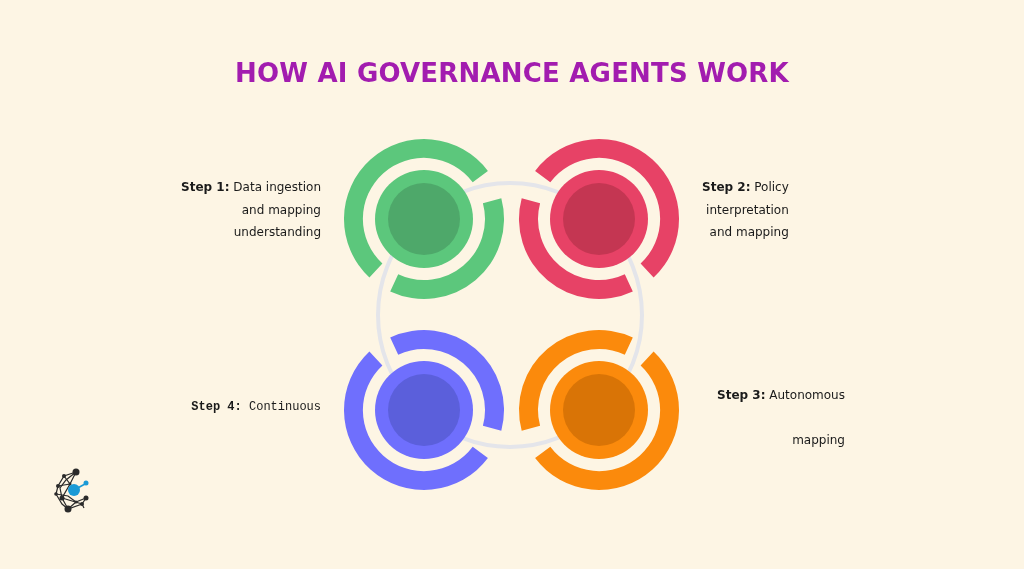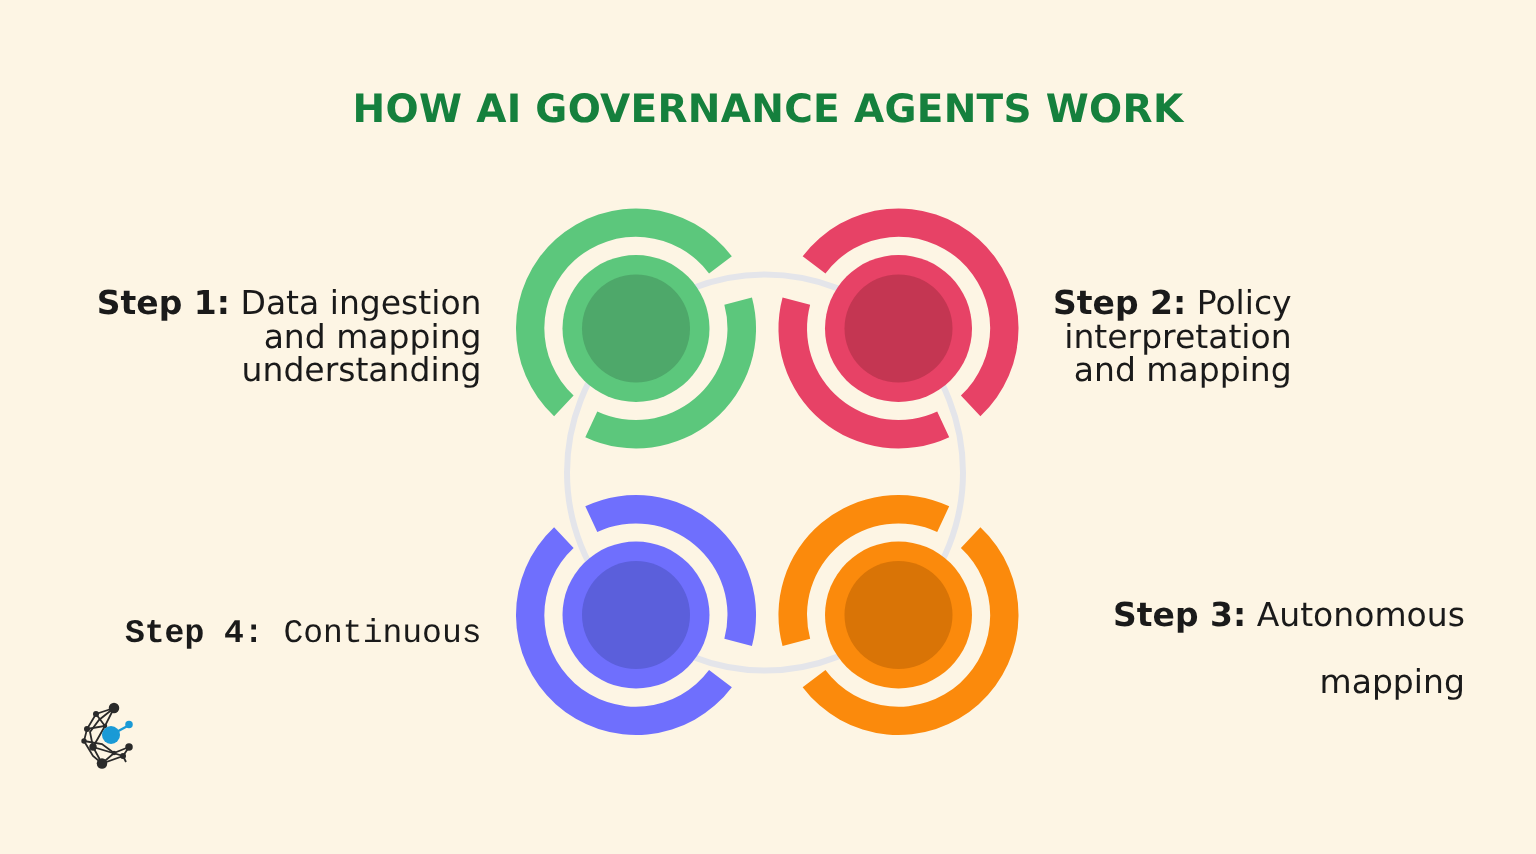--- a/index.html
+++ b/index.html
@@ -8,27 +8,26 @@
     background: #fdf5e4;
     font-family: "DejaVu Sans", "Liberation Sans", sans-serif;
     position: relative;
     color: #111;
   }
   .title {
     position: absolute; left: 0; right: 0; top: 58px;
     text-align: center;
     font-family: "DejaVu Sans", sans-serif;
     font-weight: bold; font-size: 26px; letter-spacing: 0.2px;
-    color: #15803d;
+    color: #a21caf;
   }
   .diagram { position: absolute; left: 0; top: 0; }
   .step {
-    position: absolute; font-size: 22px; line-height: 22.5px; color: #1a1a1a;
+    position: absolute; font-size: 12px; line-height: 22.5px; color: #1a1a1a;
     font-family: "DejaVu Sans", sans-serif;
-    margin-top: 16px;
   }
   .step b { font-weight: bold; }
   .step.left { text-align: right; }
   .step.right { text-align: right; }
   .logo { position: absolute; left: 52px; top: 466px; }
 </style>
 </head>
 <body>
 
 <div class="title">HOW AI GOVERNANCE AGENTS WORK</div>
@@ -73,21 +72,21 @@
   <span>understanding</span>
 </div>
 
 <div class="step right" style="left:702px; top:176px;">
   <b>Step 2:</b>
   <span>Policy</span><br>
   <span>interpretation</span><br>
   <span>and mapping</span>
 </div>
 
-<div class="step right" style="left:742px; top:384px;">
+<div class="step right" style="left:717px; top:384px;">
   <b>Step 3:</b>
   <span>Autonomous</span><br>
   <br>
   <span>mapping</span>
 </div>
 
 <div class="step left" style="right:703px; top:396px;font-family:Liberation Mono, monospace;">
   <b>Step 4:</b>
   <span>Continuous</span><br>
   <br>

